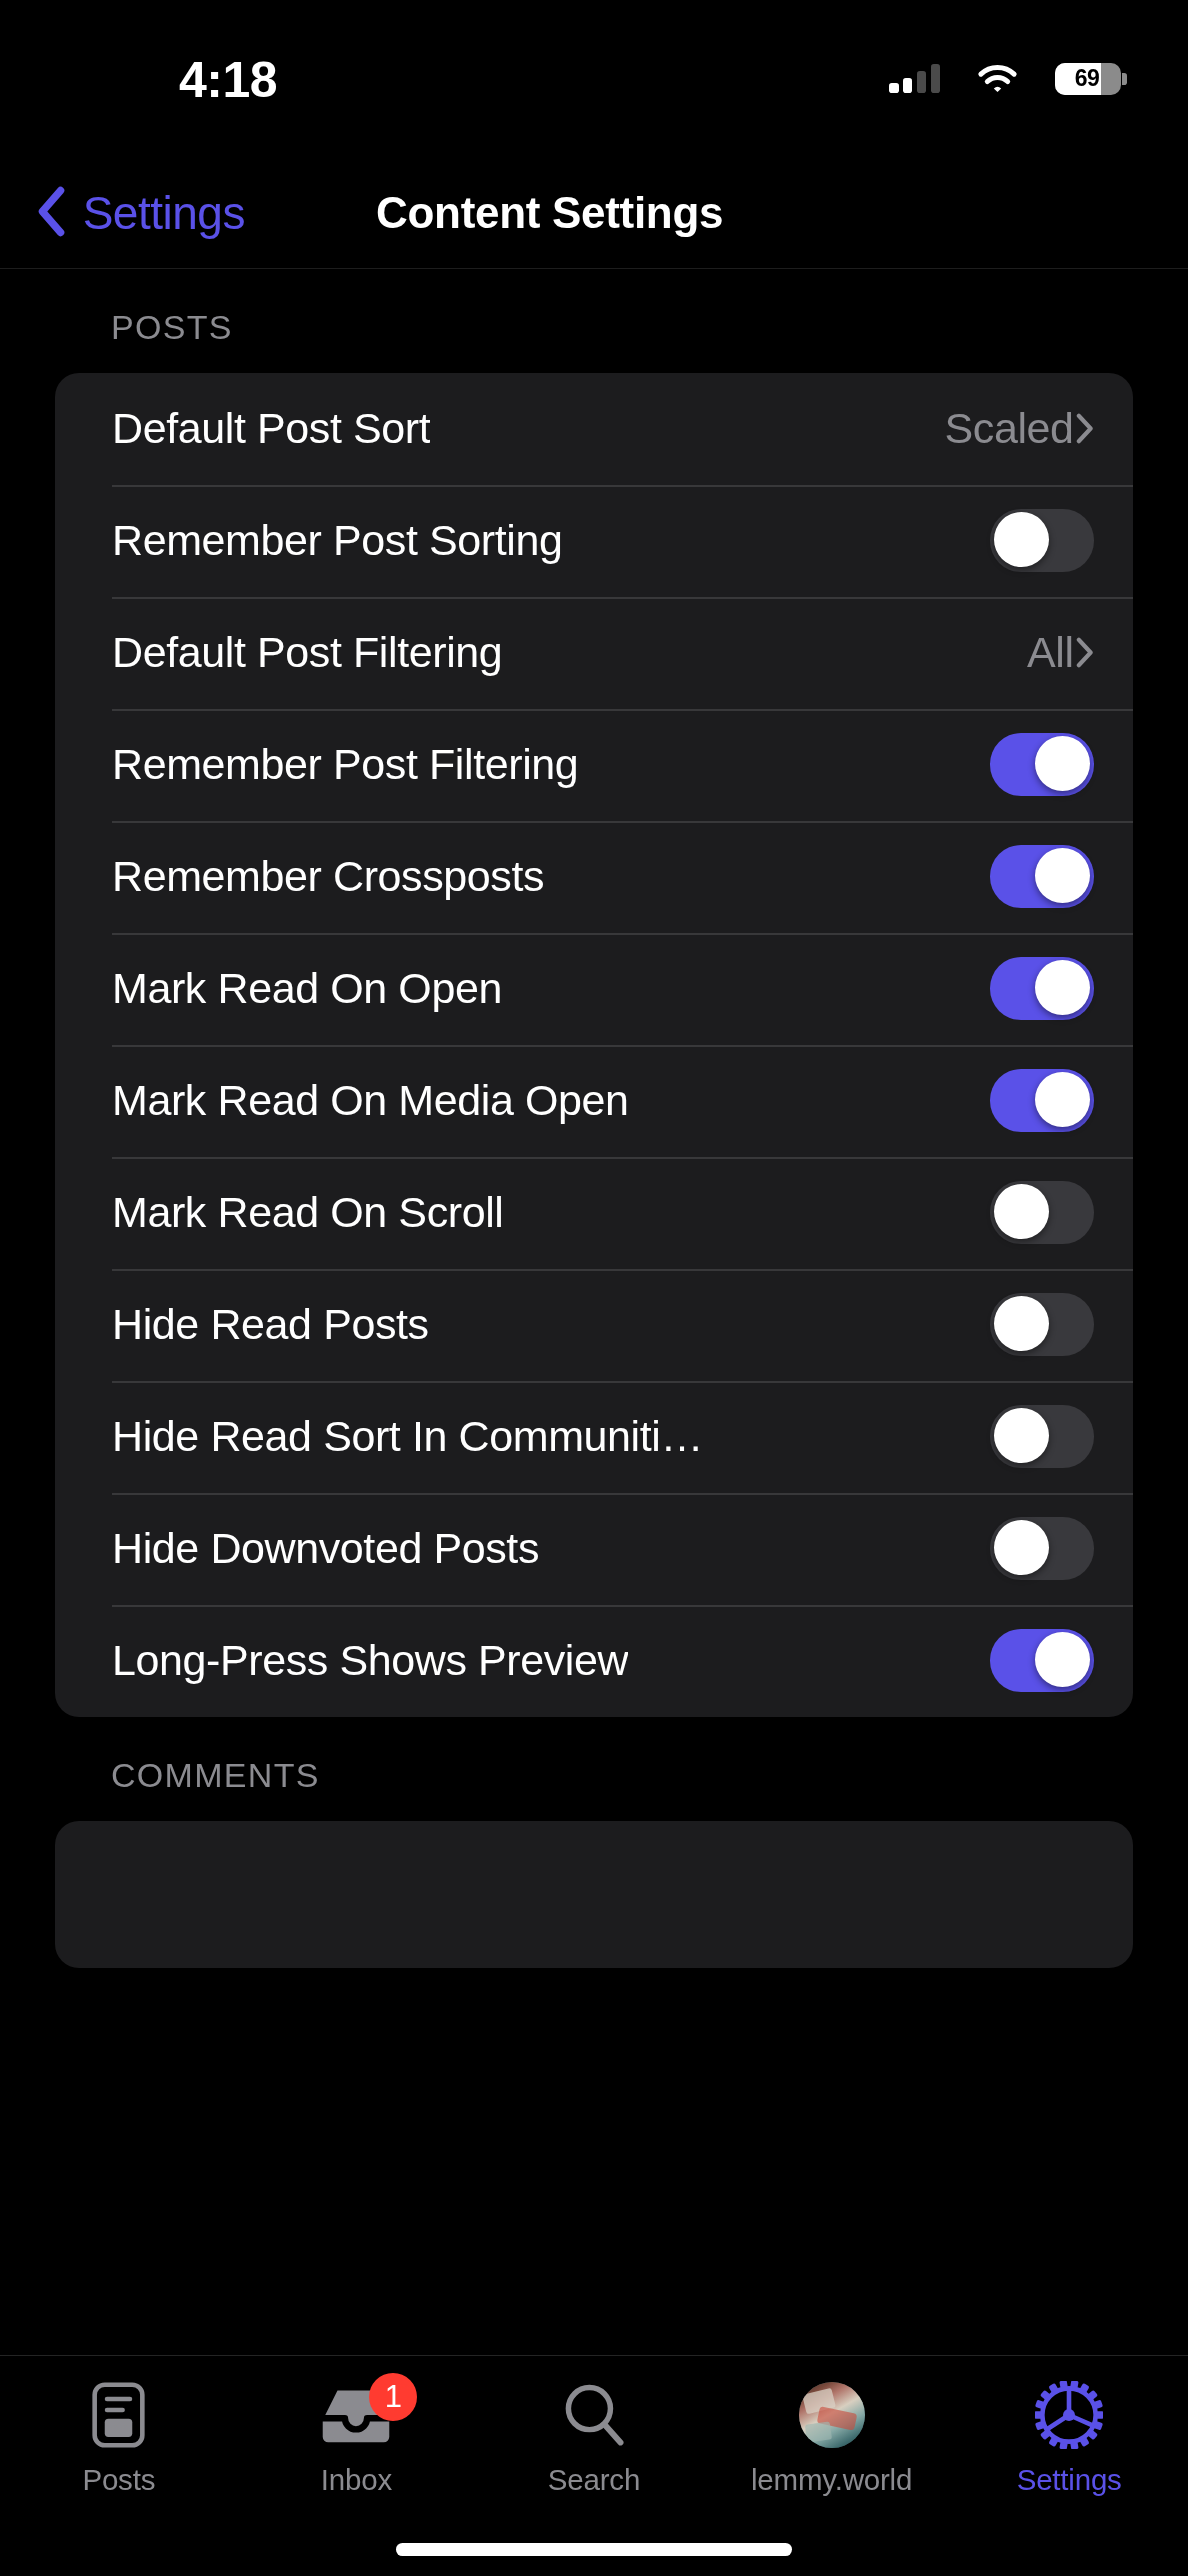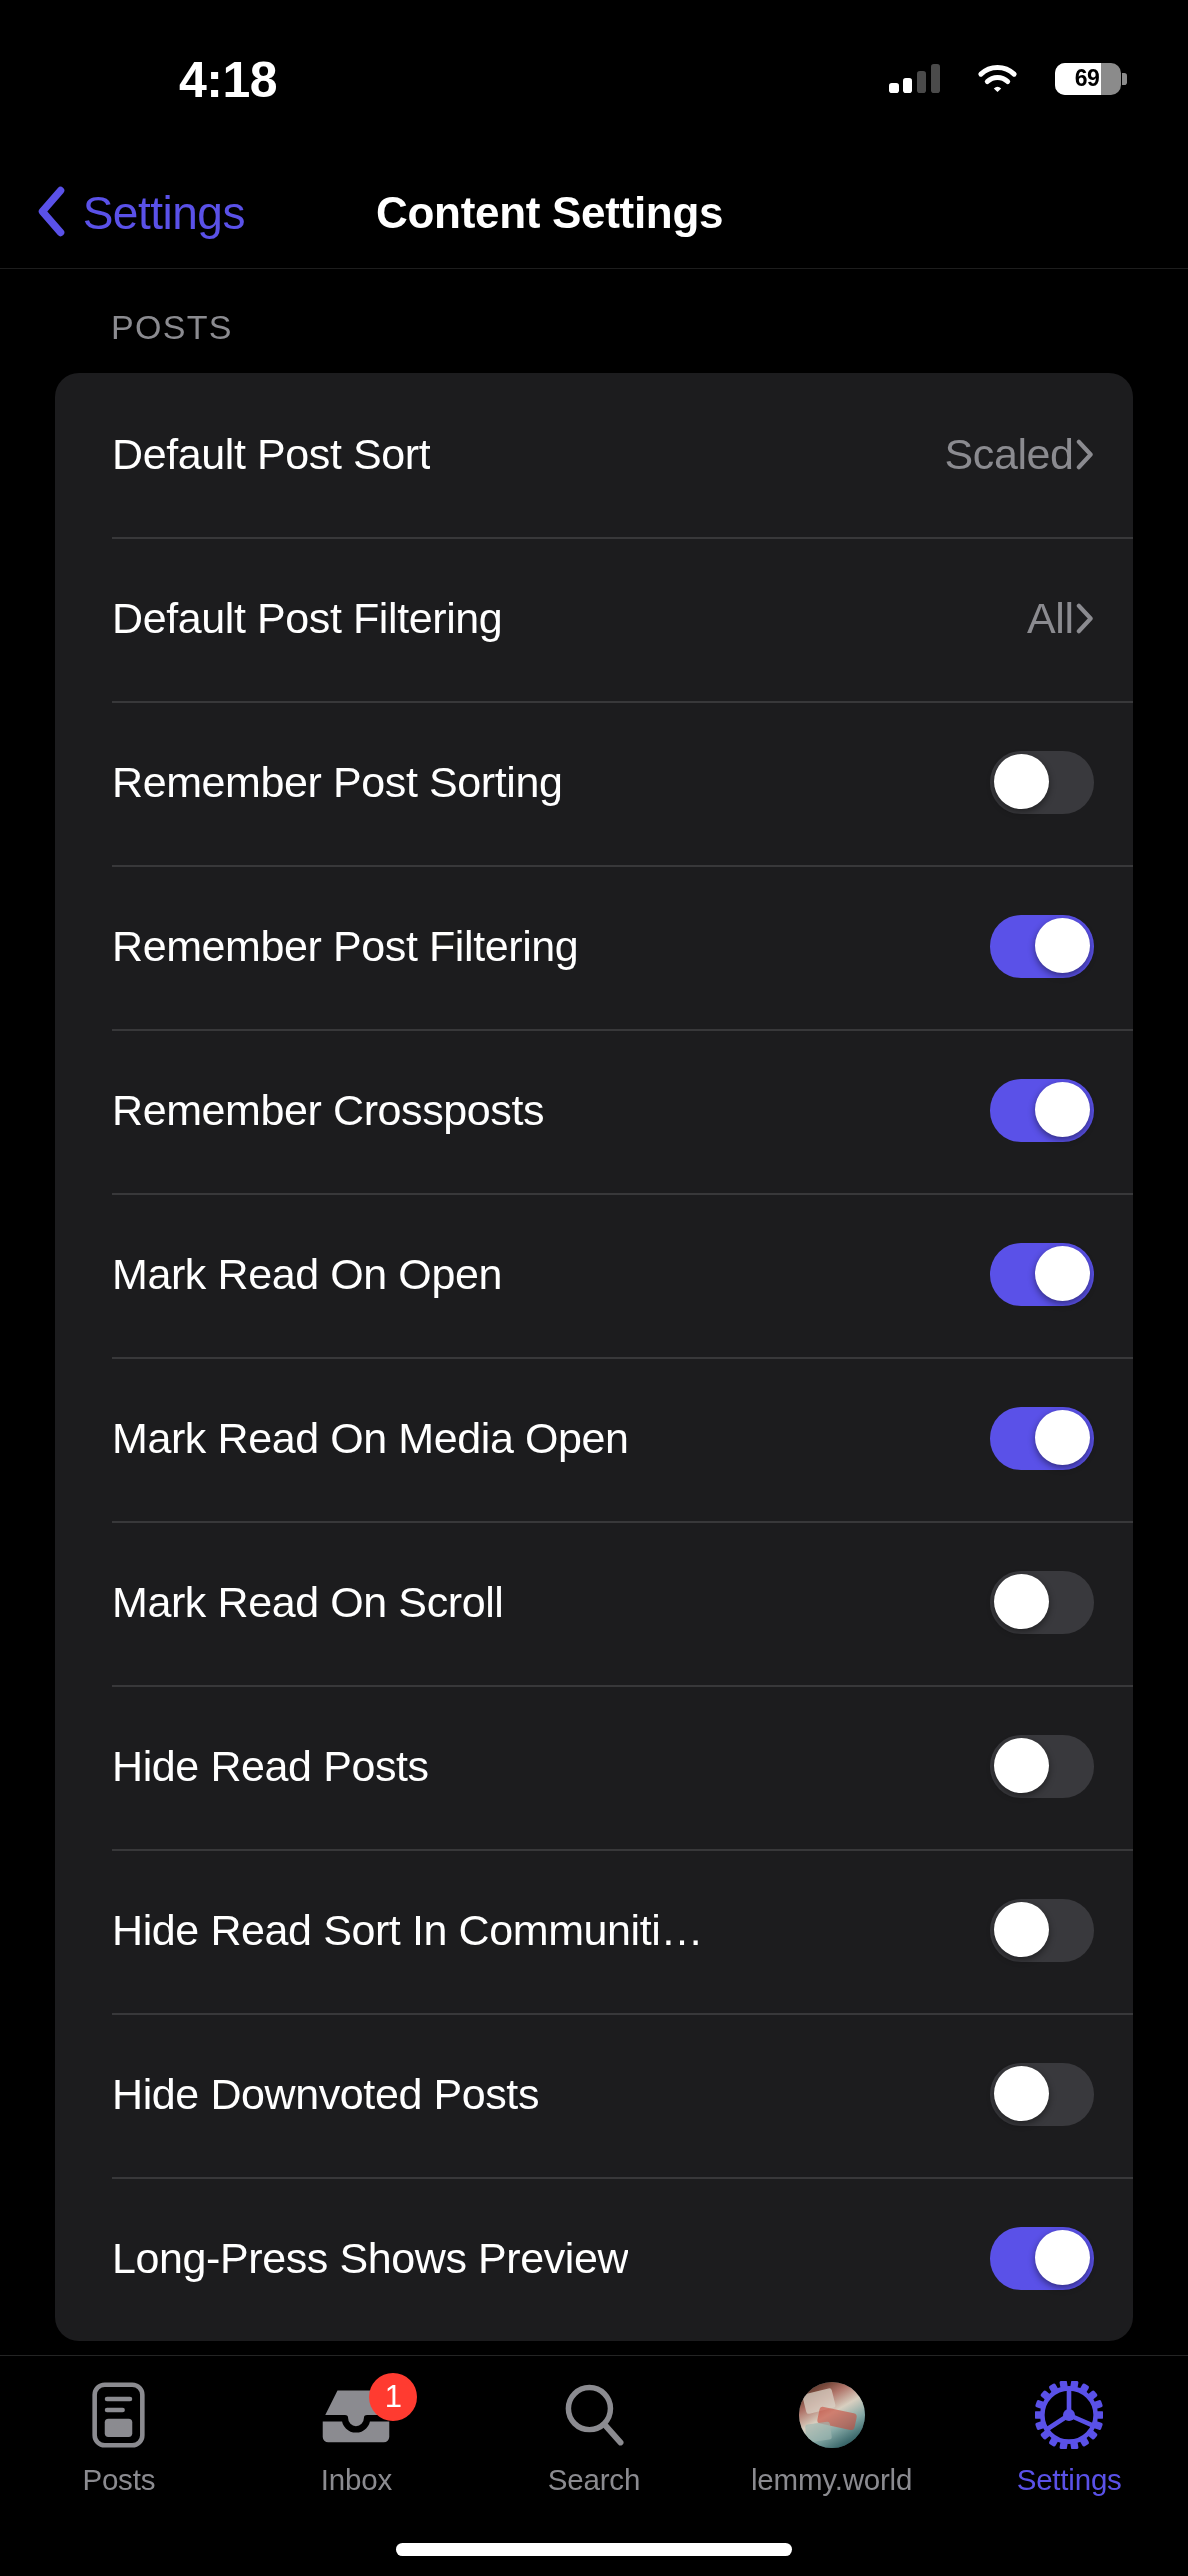--- a/index.html
+++ b/index.html
@@ -80,21 +80,21 @@
   .sec-header {
     padding:39px 0 26px 111px;
     font-size:34px; color:#8b8b90; letter-spacing:1.3px;
   }
   .card {
     margin:0 55px; background:#1c1c1e; border-radius:24px;
     overflow:hidden;
   }
   .row {
     position:relative; display:flex; align-items:center;
-    height:164px; padding:0 39px 2px 57px;border-radius:7px;
+    height:112px; padding:0 39px 2px 57px;border-radius:7px;
   }
   .row + .row::before {
     content:""; position:absolute; left:57px; right:0; top:0;
     height:1.8px; background:#38383a;
   }
   .row-label {
     font-size:43px; color:#fff; letter-spacing:-0.4px;
     white-space:nowrap; overflow:hidden;
   }
   .row-right {
@@ -216,34 +216,34 @@
           <div class="row">
             <div class="row-label">Default Post Sort</div>
             <div class="row-right">
               <span class="row-value">Scaled</span>
               <svg class="chev" viewBox="0 0 20 34">
                 <path d="M3 3 L16 17 L3 31" stroke="#8b8b90" stroke-width="4.5" fill="none" stroke-linecap="round" stroke-linejoin="round"></path>
               </svg>
             </div>
           </div>
           <div class="row">
+            <div class="row-label">Remember Post Sorting</div>
+            <div class="row-right">
+              <div class="toggle off">
+                <div class="knob"></div>
+              </div>
+            </div>
+          </div>
+          <div class="row">
             <div class="row-label">Default Post Filtering</div>
             <div class="row-right">
               <span class="row-value">All</span>
               <svg class="chev" viewBox="0 0 20 34">
                 <path d="M3 3 L16 17 L3 31" stroke="#8b8b90" stroke-width="4.5" fill="none" stroke-linecap="round" stroke-linejoin="round"></path>
               </svg>
-            </div>
-          </div>
-          <div class="row">
-            <div class="row-label">Remember Post Sorting</div>
-            <div class="row-right">
-              <div class="toggle off">
-                <div class="knob"></div>
-              </div>
             </div>
           </div>
           <div class="row">
             <div class="row-label">Remember Post Filtering</div>
             <div class="row-right">
               <div class="toggle on">
                 <div class="knob"></div>
               </div>
             </div>
           </div>

